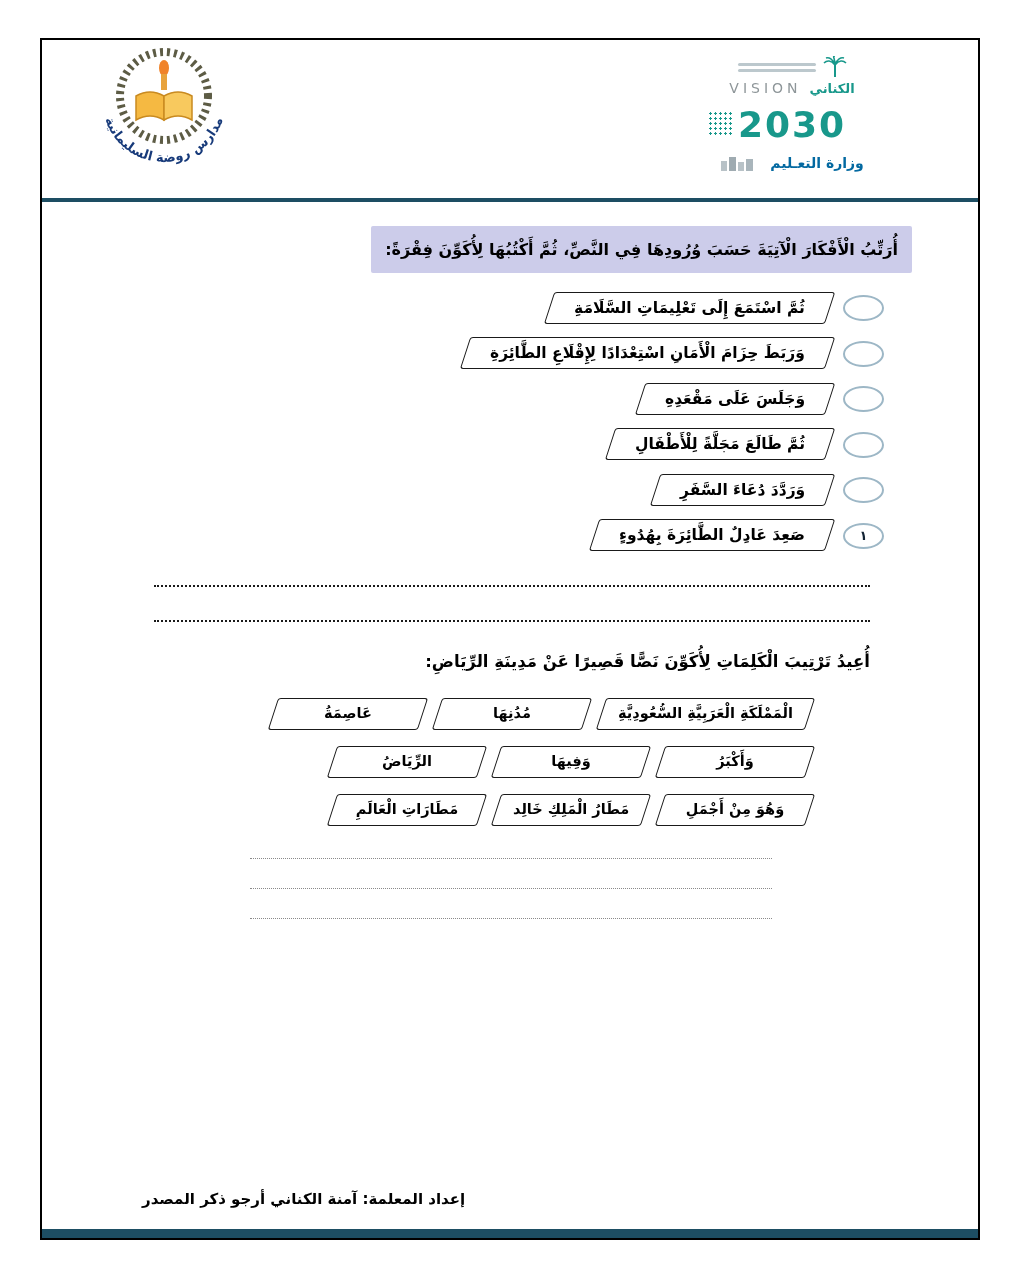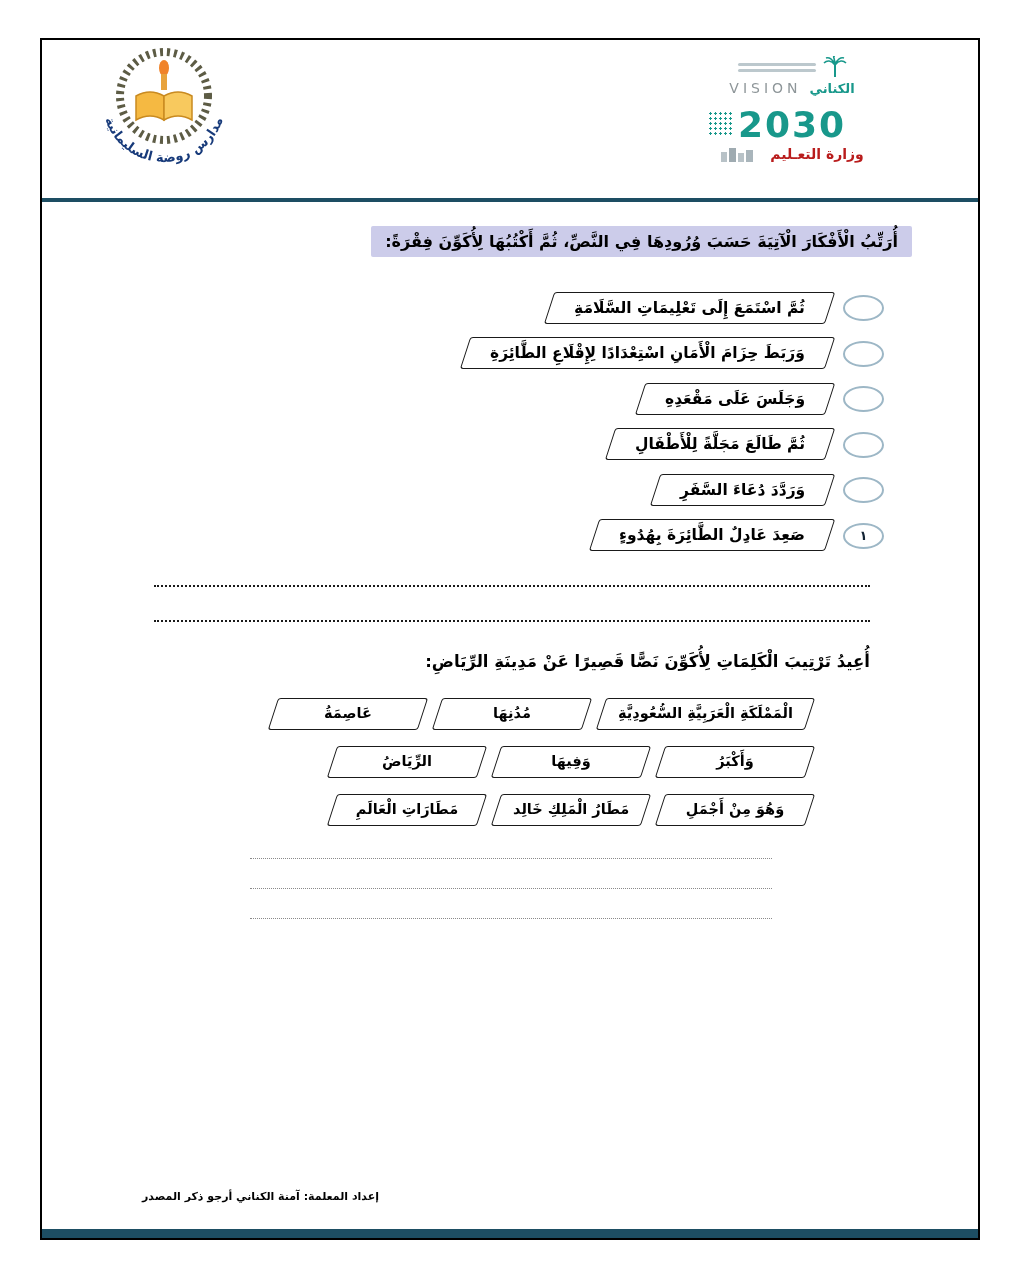--- a/index.html
+++ b/index.html
@@ -19,26 +19,26 @@
   .vision-logo { position:absolute; right:96px; top:16px; width:180px; direction:rtl; text-align:center; }
   .v-top { display:flex; justify-content:center; align-items:center; gap:7px; margin-bottom:2px; }
   .v-tiny-lines i { display:block; width:78px; height:3px; background:#bcc8cd; margin:3px 0; border-radius:2px; }
   .v-mid { display:flex; justify-content:center; align-items:baseline; gap:8px; }
   .v-vision { font-size:14px; letter-spacing:4px; color:#8e9699; font-weight:normal; }
   .v-roya { font-size:13px; color:#18988b; font-weight:bold; }
   .v-year-wrap { position:relative; display:inline-block; margin-top:11px; }
   .v-year { font-size:36px; font-weight:bold; color:#18988b; line-height:1; letter-spacing:2px; }
   .v-dots { position:absolute; left:-30px; top:4px; width:26px; height:26px;
             background-image:radial-gradient(#18988b 1.1px, transparent 1.4px); background-size:5px 5px; }
-  .v-ministry { display:flex; align-items:center; justify-content:center; gap:16px; margin-top:3px;
-                color:#b91c1c; font-size:14px; font-weight:bold; }
+  .v-ministry { display:flex; align-items:center; justify-content:center; gap:16px; margin-top:12px;
+                color:#0369a1; font-size:14px; font-weight:bold; }
 
   
   .instruction1 { position:absolute; top:186px; right:66px; direction:rtl;
-                  background:#ccccea; padding:6px 14px; font-size:16px; font-weight:bold; color:#000; border-radius:2px; }
+                  background:#ccccea; padding:14px 14px; font-size:16px; font-weight:bold; color:#000; border-radius:2px; }
   .items { position:absolute; top:252px; right:94px; direction:rtl; }
   .item-row { display:flex; align-items:center; gap:13px; margin-bottom:13px; direction:rtl; }
   .oval { width:41px; height:26px; border:2px solid #9db7c6; border-radius:50%; background:#fff;
           display:flex; align-items:center; justify-content:center; font-size:13px; font-weight:bold; color:#123; flex:0 0 auto; }
   .banner { border:1.6px solid #1a1a1a; border-radius:3px; background:#fff; transform:skewX(-18deg); }
   .banner .banner-text { display:block; transform:skewX(18deg); padding:4px 24px; font-size:15.5px; font-weight:bold;
                          white-space:nowrap; color:#000; line-height:1.45; }
 
   
   .dots-wide { position:absolute; left:112px; width:716px; height:0; border-bottom:2.6px dotted #1a1a1a; }
@@ -49,21 +49,21 @@
   .word-grid { position:absolute; top:658px; right:168px; direction:rtl; }
   .word-row { display:flex; direction:rtl; gap:14px; margin-bottom:16px; align-items:center; }
   .word-banner { min-width:150px; text-align:center; border:1.6px solid #1a1a1a; border-radius:3px; background:#fff; transform:skewX(-18deg); }
   .word-banner .banner-text { display:block; transform:skewX(18deg); padding:4px 16px; font-size:14.5px; font-weight:bold;
                               white-space:nowrap; color:#000; line-height:1.5; }
 
   
   .dots-narrow { position:absolute; left:208px; width:522px; height:0; border-bottom:1.6px dotted #8a8a8a; }
   .dn1 { top:818px; } .dn2 { top:848px; } .dn3 { top:878px; }
 
-  .footer-credit { position:absolute; left:100px; top:1150px; direction:rtl; font-size:11px; font-weight:bold; color:#000; }
+  .footer-credit { position:absolute; left:100px; top:1150px; direction:rtl; font-size:15px; font-weight:bold; color:#000; }
 </style>
 </head>
 <body>
 
 <div class="sheet">
 
   <div class="school-logo">
     <svg width="152" height="132" viewBox="0 0 152 132">
       <defs>
         <path id="arcBottom" d="M 14 54 A 62 62 0 0 0 138 54"></path>

